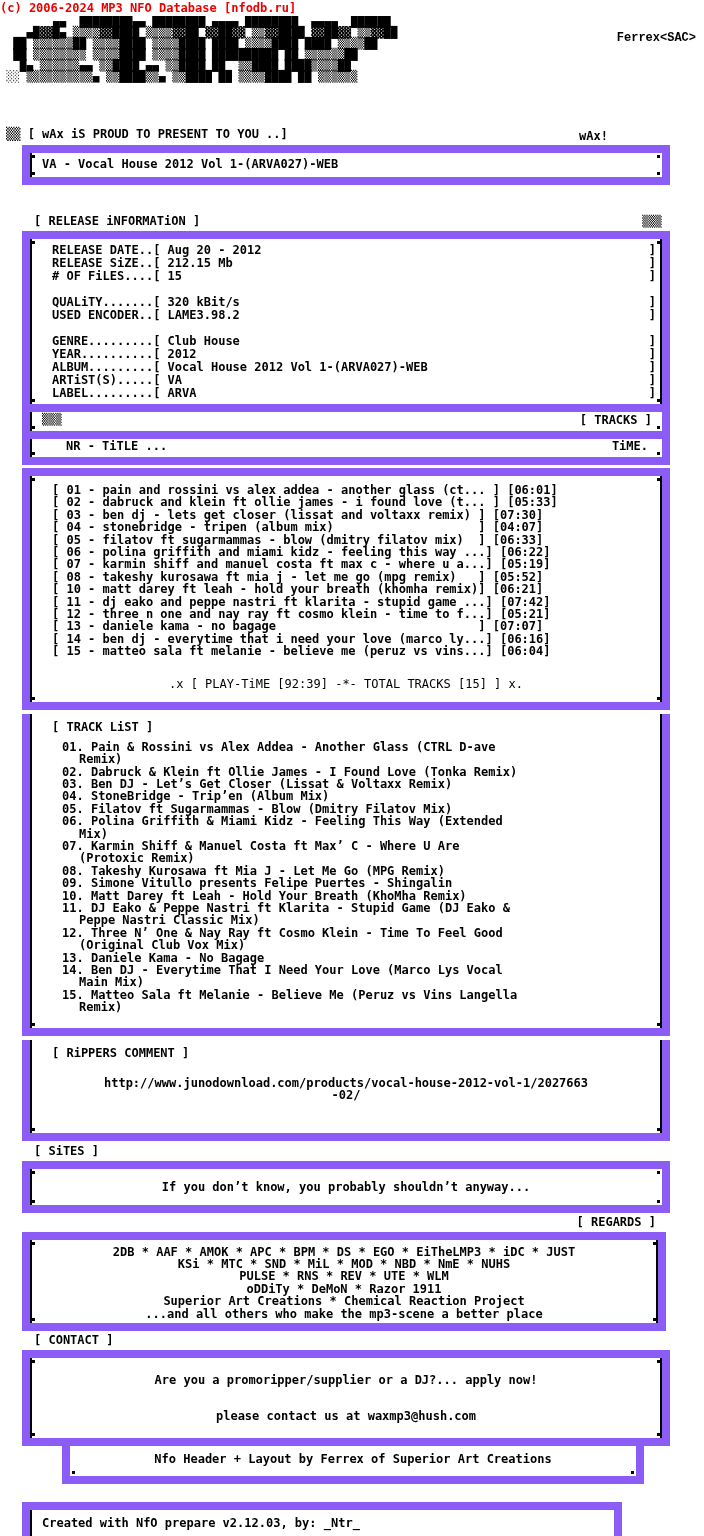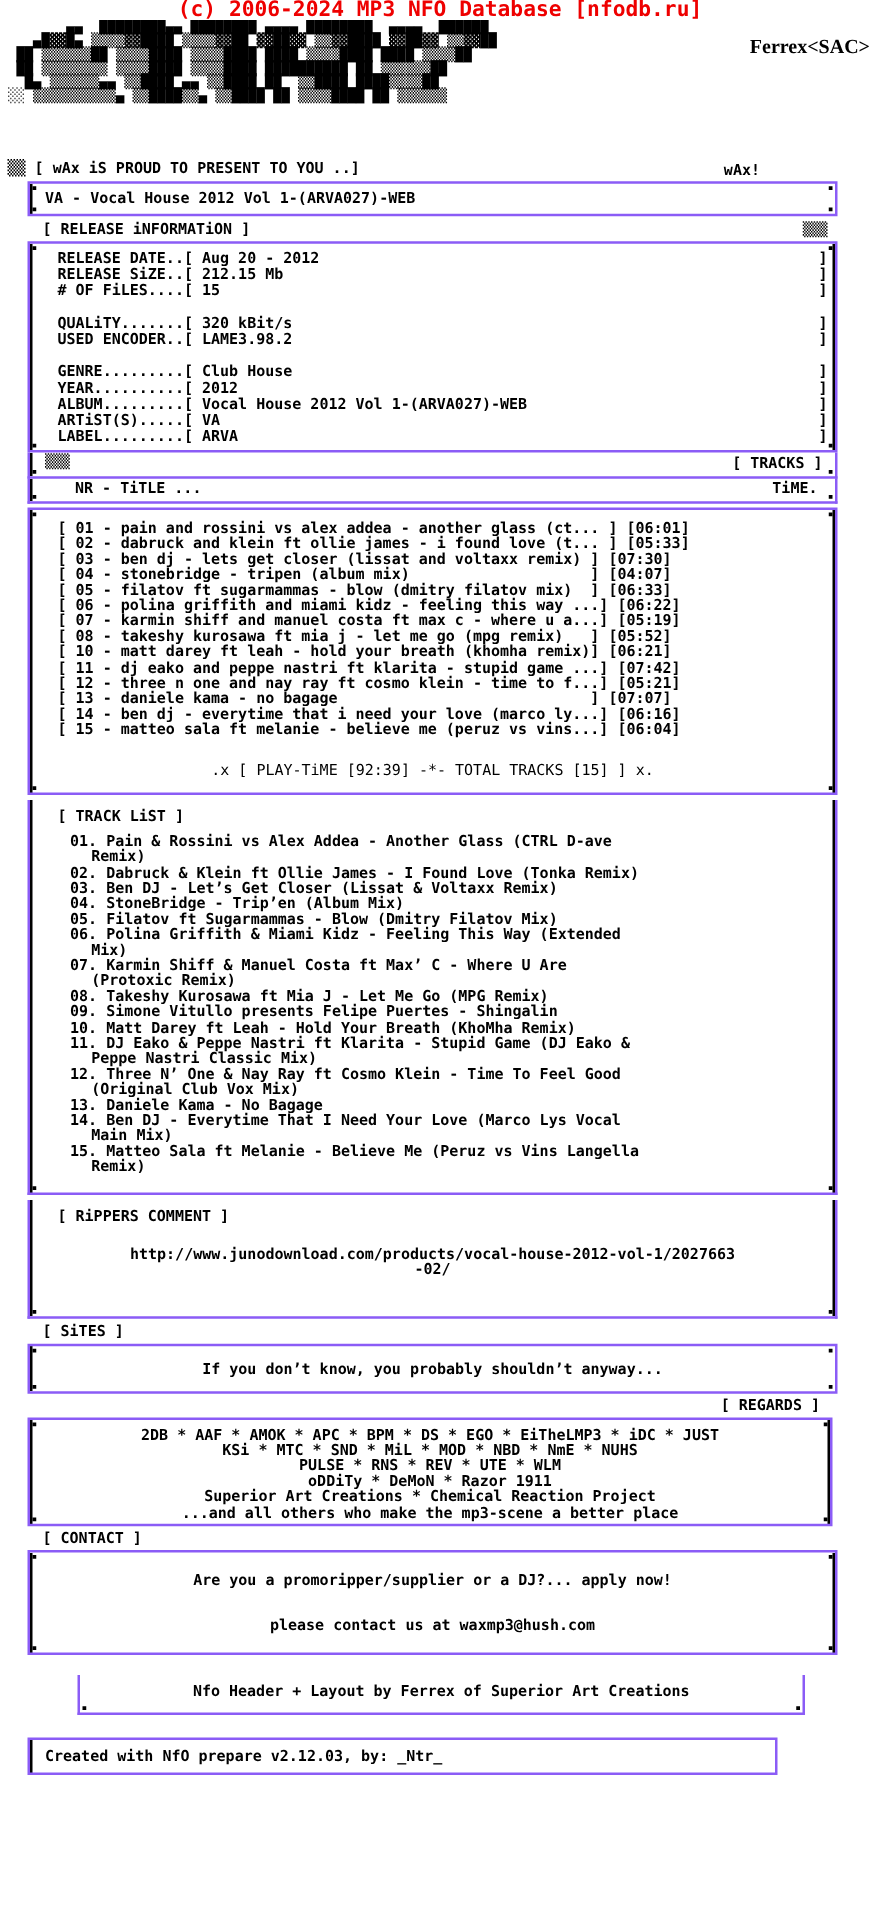--- a/index.html
+++ b/index.html
@@ -14,23 +14,22 @@
     color: #000000;
     overflow: hidden;
   }
   .page {
     position: relative;
     width: 704px;
     height: 1536px;
   }
   
   .dbheader {
-    text-align: center;
     color: #ee0000;
-    font-size: 17px;
+    font-size: 12px;
     line-height: 15px;
     font-weight: bold;
     letter-spacing: 0px;
     padding-top: 1px;
     white-space: pre;
   }
   .art {
     white-space: pre;
     font-family: "DejaVu Sans Mono", "Liberation Mono", monospace;
     font-size: 11px;
@@ -40,22 +39,22 @@
   }
   .artwrap {
     position: relative;
     height: 112px;
     overflow: hidden;
   }
   .ferrex {
     position: absolute;
     right: 8px;
     top: 16px;
-    font-family: Liberation Serif, serif;
-    font-size: 16px;
+    font-family: Liberation Mono, monospace;
+    font-size: 12px;
     line-height: 12px;
     font-weight: bold;
     white-space: pre;
   }
   .waxtag {
     position: absolute;
     right: 88px;
     top: 119px;
     font-family: "DejaVu Sans Mono", "Liberation Mono", monospace;
     font-size: 12px;
@@ -89,21 +88,21 @@
     font-size: 12px;
     line-height: 12px;
     font-weight: bold;
     white-space: pre;
   }
   .center { text-align: center; }
 
   
   .boxframe {
     position: relative;
-    border: 2px solid #8b5cf6;
+    border: 8px solid #8b5cf6;
   }
   .boxframe.dbl {
     box-shadow: inset 3px 0 0 -1px #000;
   }
   .boxframe.dblr {
     box-shadow: inset 3px 0 0 -1px #000, inset -3px 0 0 -1px #000;
   }
   .corner-dot {
     position: absolute;
     width: 3px;
@@ -192,21 +191,21 @@
   <div style="padding:2px 34px 0 22px;">
     <div class="boxframe dbl" style="height:24px;">
       <span class="corner-dot cd-tl"></span>
         <span class="corner-dot cd-tr"></span>
       <span class="corner-dot cd-bl"></span>
         <span class="corner-dot cd-br"></span>
       <div class="label" style="padding:3px 0 0 12px;">VA - Vocal House 2012 Vol 1-(ARVA027)-WEB</div>
     </div>
   </div>
 
-  <div class="sect" style="padding:0 34px 0 22px;">
+  <div class="sect" style="padding:0 34px 0 22px;margin-top:26px;">
     <div style="display:flex;justify-content:space-between;align-items:center;padding:2px 8px 2px 12px;">
       <span class="label">[ RELEASE iNFORMATiON ]</span>
       <span class="shadeblock">▒▒▒</span>
     </div>
     <div class="boxframe dblr">
       <span class="corner-dot cd-tl"></span>
         <span class="corner-dot cd-tr"></span>
       <span class="corner-dot cd-bl"></span>
         <span class="corner-dot cd-br"></span>
       <div class="rel-rows" id="rel-rows">
@@ -360,21 +359,21 @@
         <span class="corner-dot cd-br"></span>
       <div style="height:16px;"></div>
       <div class="body-txt center">Are you a promoripper/supplier or a DJ?... apply now!</div>
       <div style="height:24px;"></div>
       <div class="body-txt center">please contact us at waxmp3@hush.com</div>
       <div style="height:16px;"></div>
     </div>
   </div>
 
   <div class="sect" style="padding:0 60px 0 62px;">
-    <div class="boxframe" style="border-top:none;margin-top:16px;">
+    <div class="boxframe" style="border-top:none;">
       <span class="corner-dot cd-bl"></span>
         <span class="corner-dot cd-br"></span>
       <div style="height:7px;"></div>
       <div class="body-txt center">Nfo Header + Layout by Ferrex of Superior Art Creations</div>
       <div style="height:11px;"></div>
     </div>
   </div>
 
   <div class="sect" style="padding:18px 82px 0 22px;">
     <div class="boxframe dbl" style="height:26px;">

